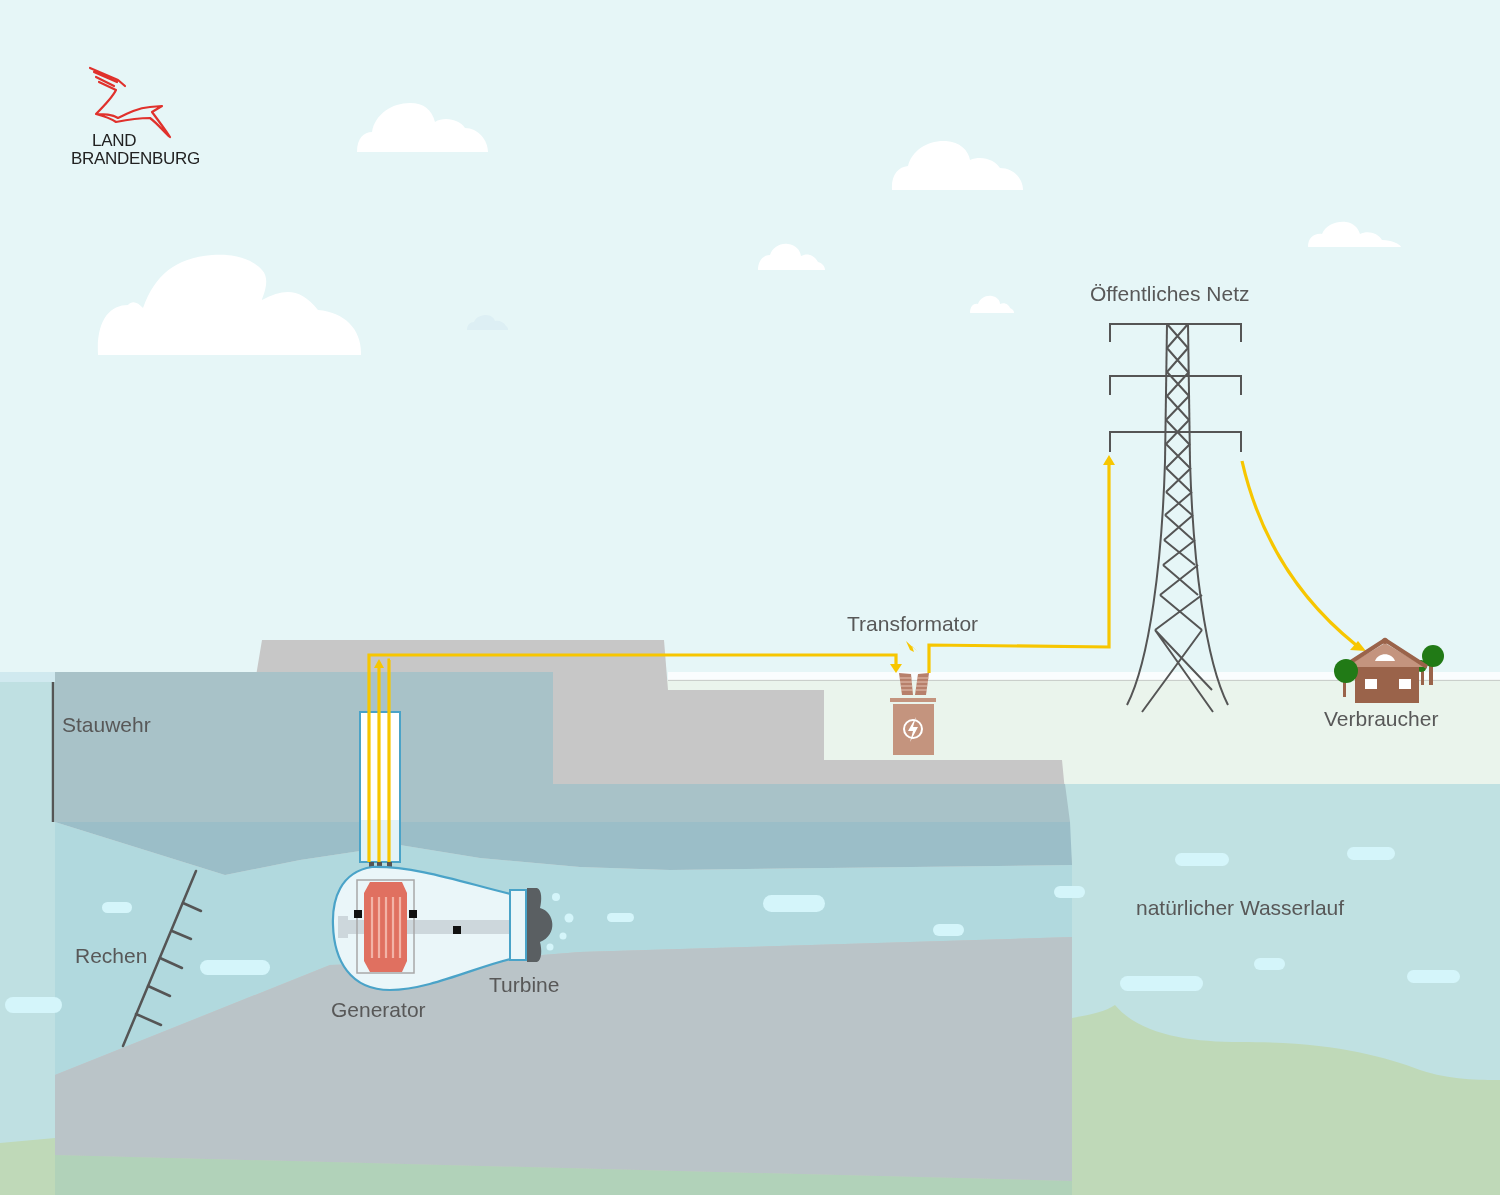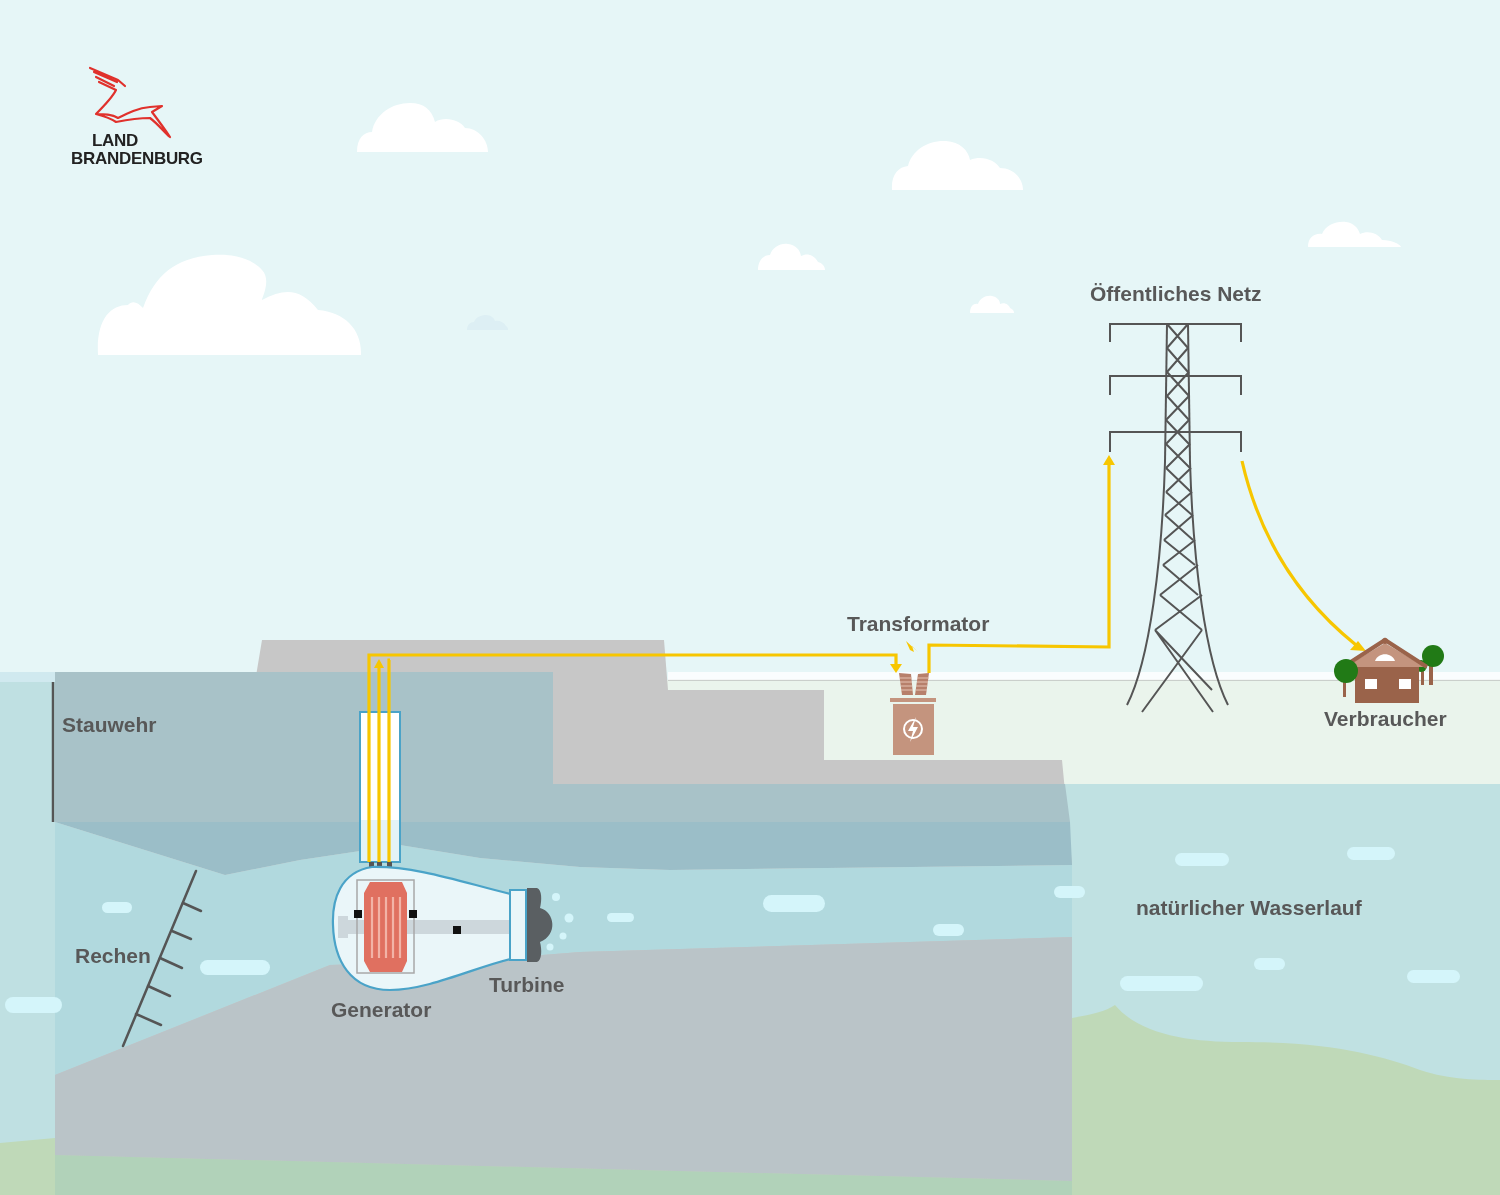--- a/index.html
+++ b/index.html
@@ -1,16 +1,16 @@
 <!DOCTYPE html>
 <html><head>
   <meta charset="utf-8">
   <style>
     html, body { margin: 0; padding: 0; background: #e6f6f7; }
-    #stage { position: relative; width: 1500px; height: 1195px; overflow: hidden; font-weight: bold; }
+    #stage { position: relative; width: 1500px; height: 1195px; overflow: hidden; }
     svg { display: block; }
     .lbl { font-family: "Liberation Sans", sans-serif; fill: #585858; font-size: 21px; }
     .logo-text { font-family: "Liberation Sans", sans-serif; fill: #222; font-size: 17px; letter-spacing: -0.3px; }
   </style>
 </head>
 <body>
 
 <div id="stage">
 <svg width="1500" height="1195" viewBox="0 0 1500 1195" xmlns="http://www.w3.org/2000/svg">
 

